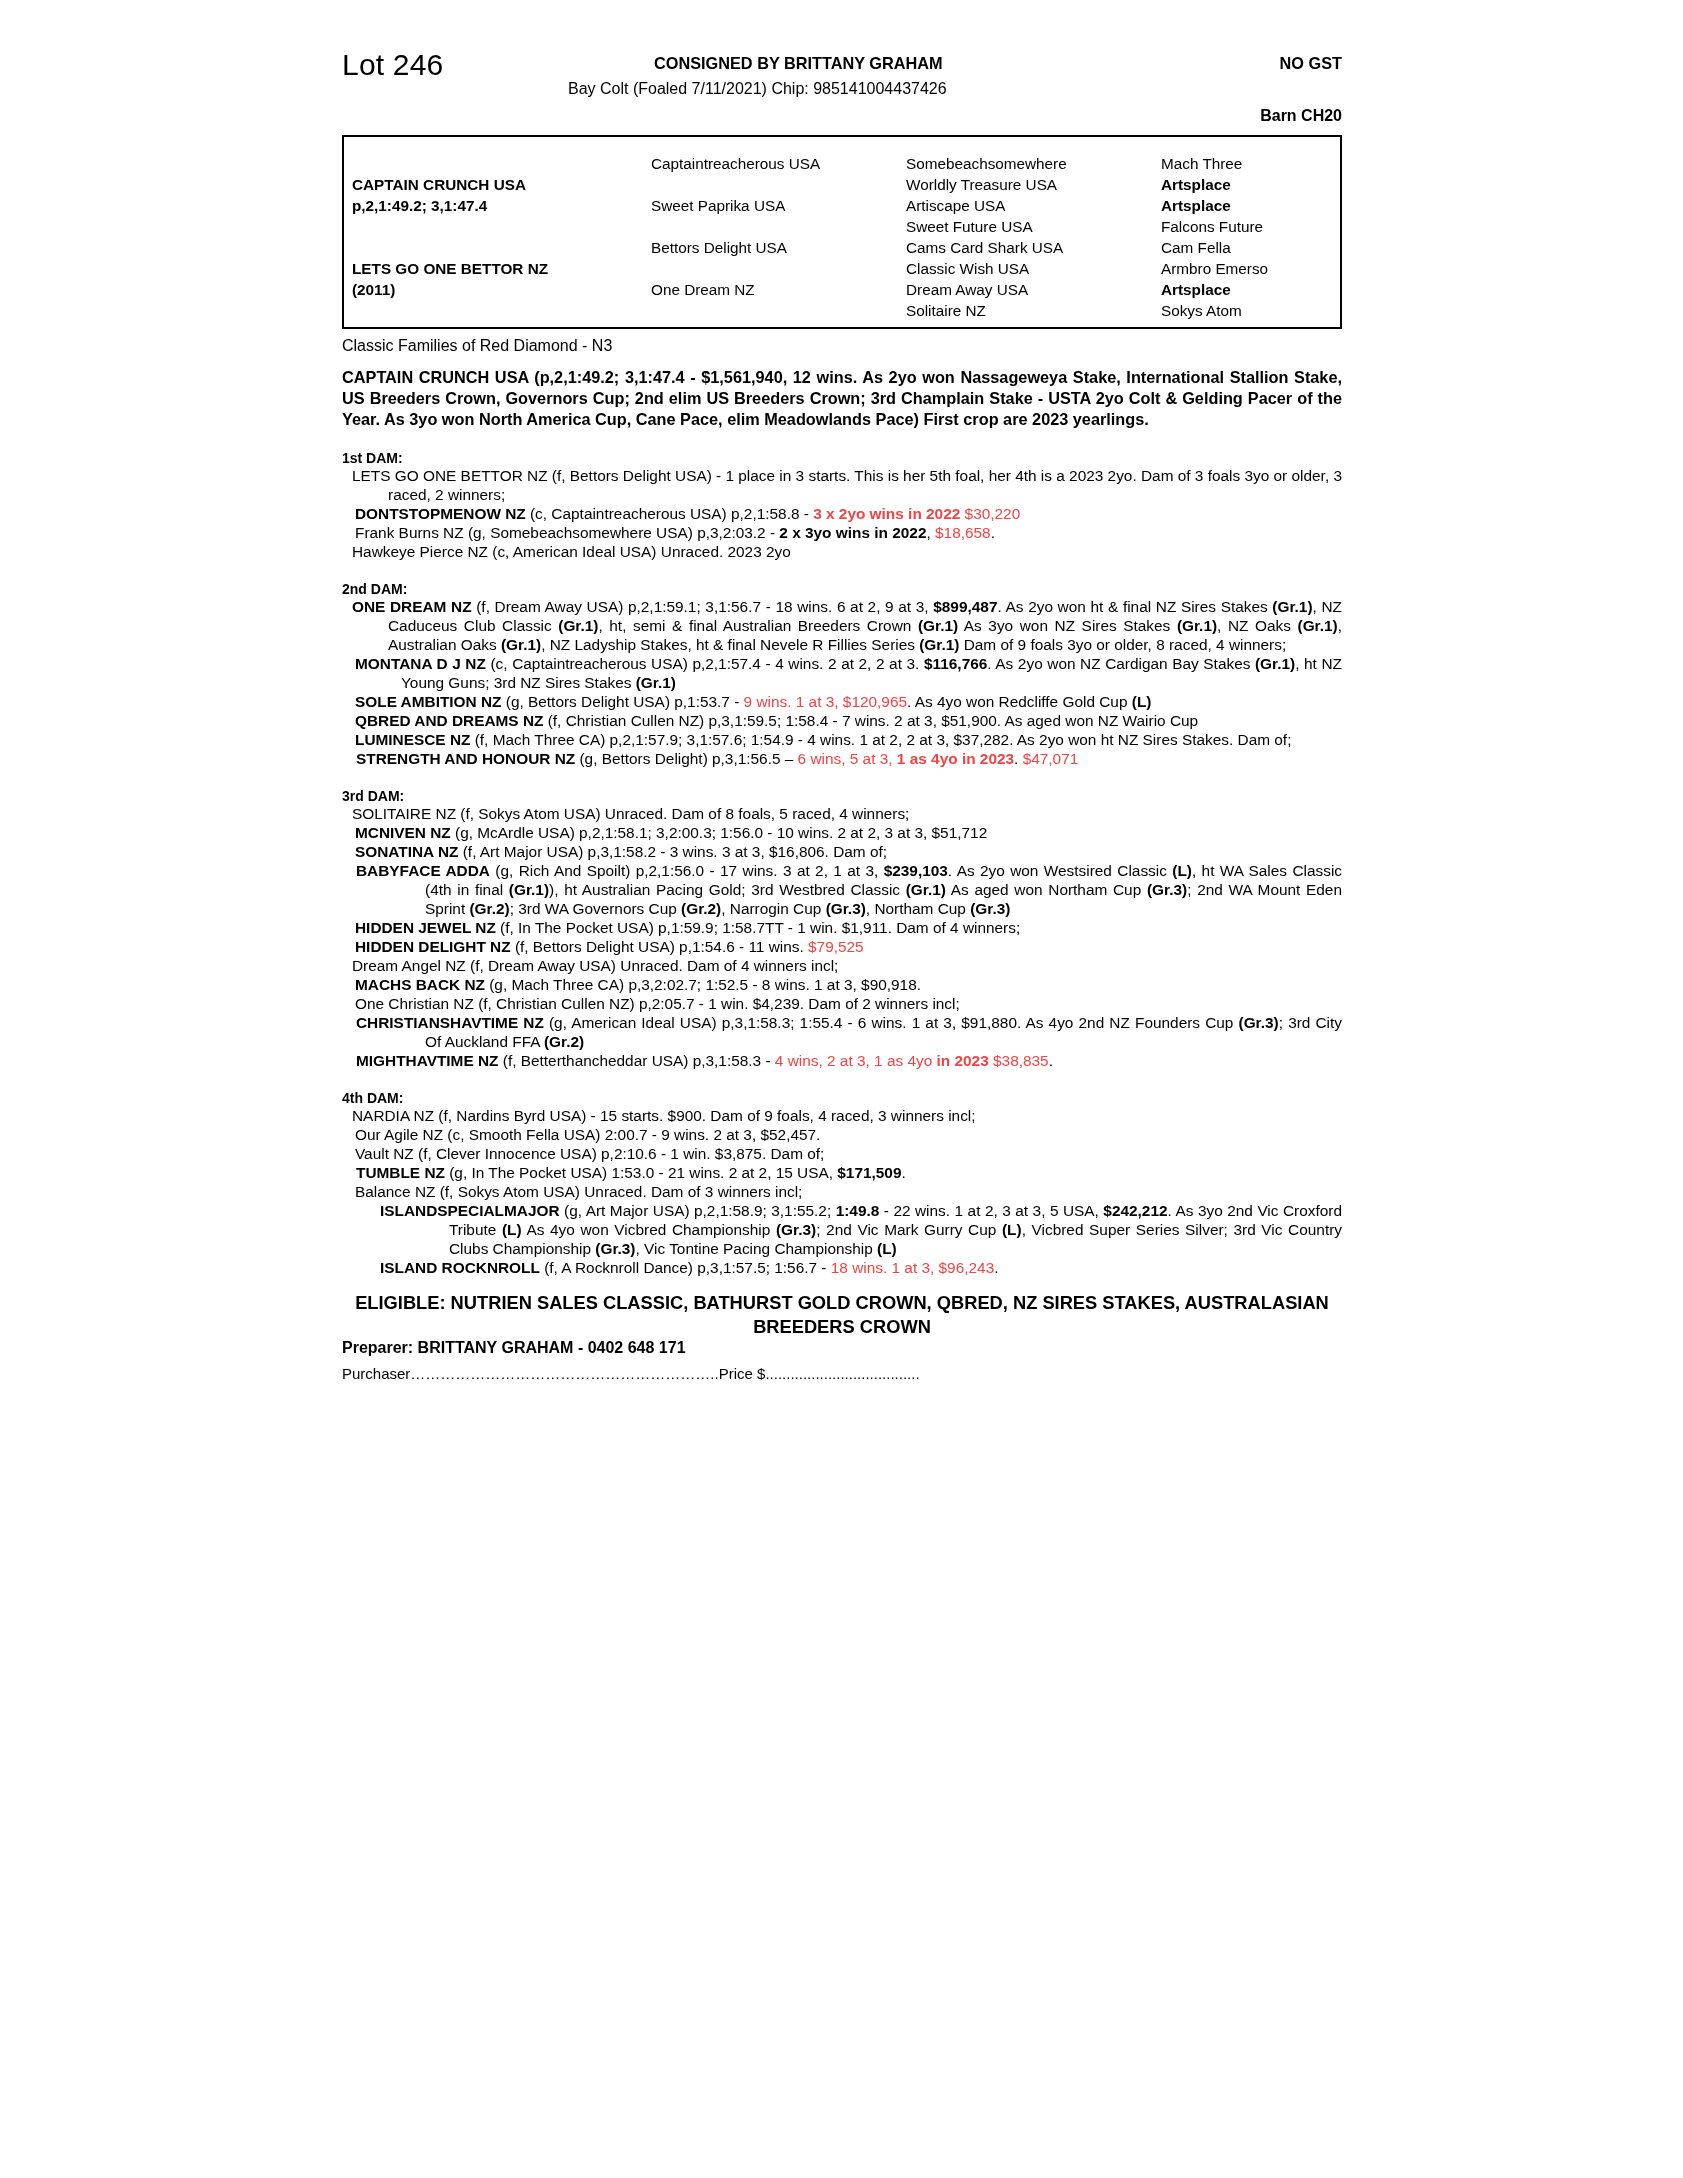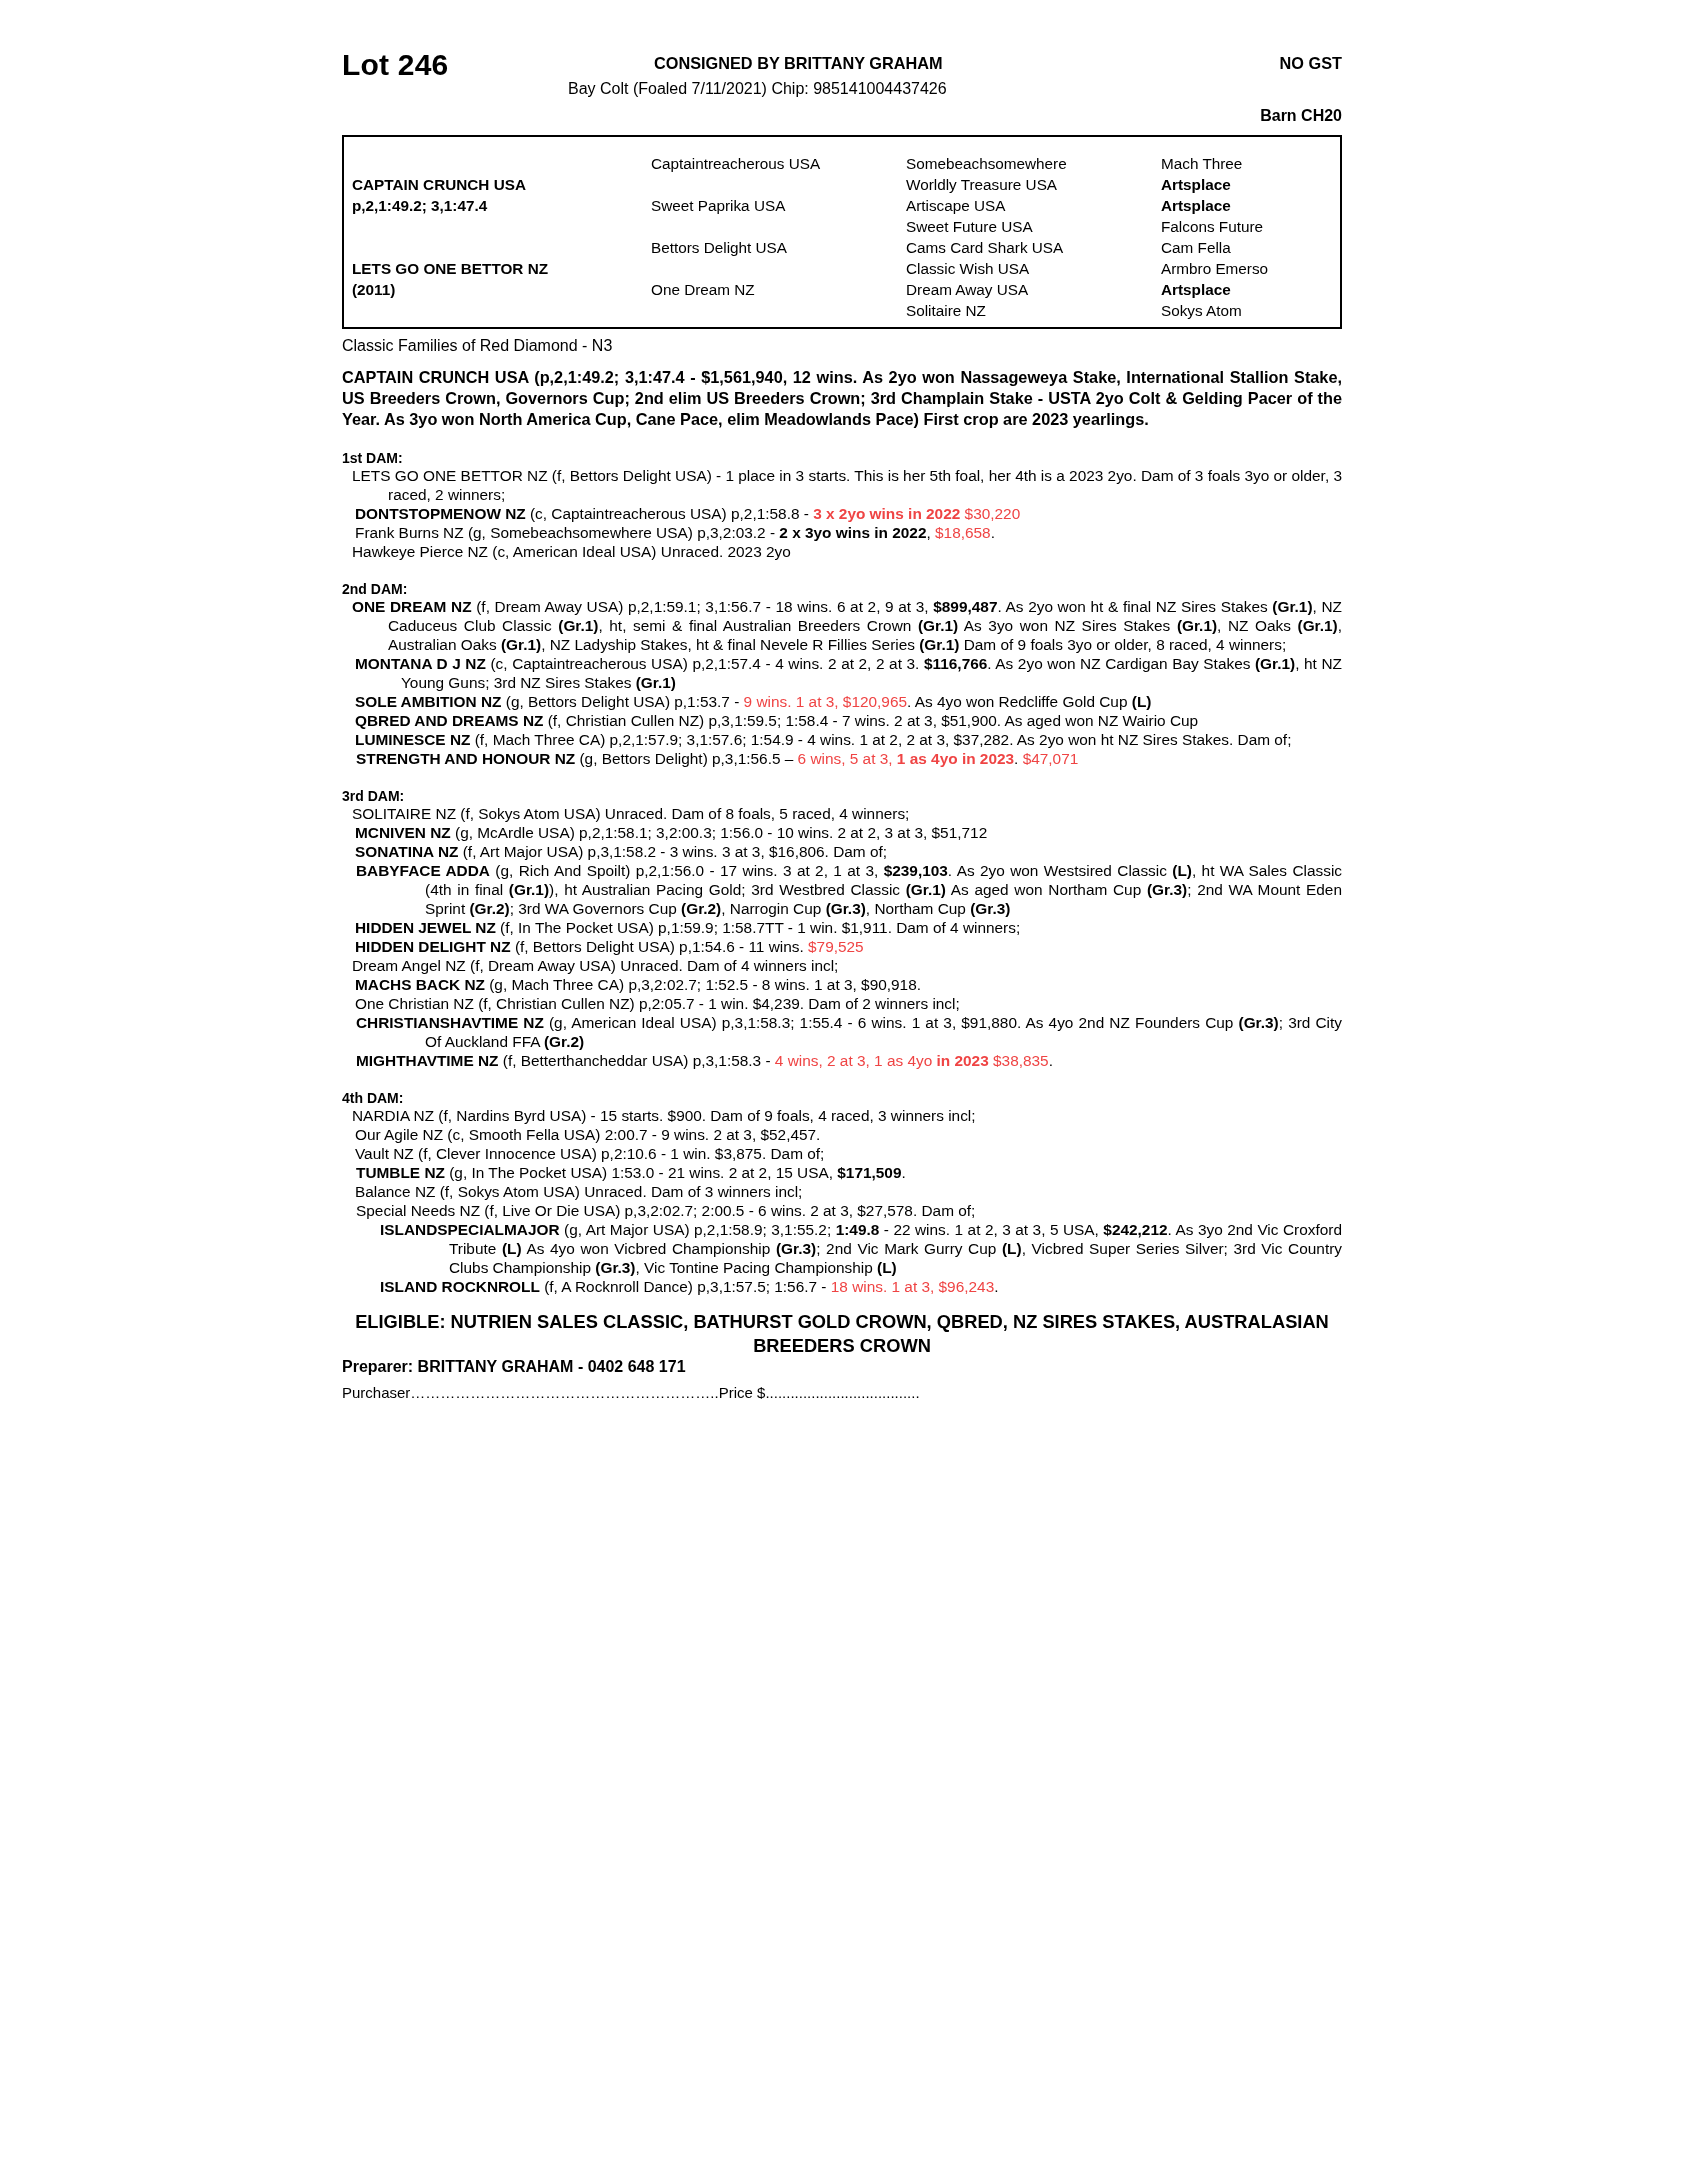--- a/index.html
+++ b/index.html
@@ -29,21 +29,21 @@
   
   .hdr {
     position: relative;
     height: 91px;
   }
   .lot-title {
     position: absolute;
     left: 0;
     top: 8px;
     font-size: 30px;
-    font-weight: bold;
+    font-weight: normal;
     letter-spacing: 0.2px;
   }
   .consigned {
     position: absolute;
     left: 312px;
     top: 14px;
     font-size: 16.3px;
     font-weight: bold;
   }
   .nogst {
@@ -236,21 +236,20 @@
         <p class="e hang1"><span class="bold">MACHS BACK NZ</span><span> (g, Mach Three CA) p,3,2:02.7; 1:52.5 - 8 wins. 1 at 3, $90,918.</span></p>
         <p class="e hang1"><span>One Christian NZ (f, Christian Cullen NZ) p,2:05.7 - 1 win. $4,239. Dam of 2 winners incl;</span></p>
         <p class="e hang2"><span class="bold">CHRISTIANSHAVTIME NZ</span><span> (g, American Ideal USA) p,3,1:58.3; 1:55.4 - 6 wins. 1 at 3, $91,880. As 4yo 2nd NZ Founders Cup </span><span class="bold">(Gr.3)</span><span>; 3rd City Of Auckland FFA </span><span class="bold">(Gr.2)</span></p>
         <p class="e hang2"><span class="bold">MIGHTHAVTIME NZ</span><span> (f, Betterthancheddar USA) p,3,1:58.3 - </span><span class="red">4 wins, 2 at 3, 1 as 4yo </span><span class="bold red">in 2023</span><span class="red"> $38,835</span><span>.</span></p>
         <div class="dam-head">4th DAM:</div>
         <p class="e hang0"><span>NARDIA NZ (f, Nardins Byrd USA) - 15 starts. $900. Dam of 9 foals, 4 raced, 3 winners incl;</span></p>
         <p class="e hang1"><span>Our Agile NZ (c, Smooth Fella USA) 2:00.7 - 9 wins. 2 at 3, $52,457.</span></p>
         <p class="e hang1"><span>Vault NZ (f, Clever Innocence USA) p,2:10.6 - 1 win. $3,875. Dam of;</span></p>
         <p class="e hang2"><span class="bold">TUMBLE NZ</span><span> (g, In The Pocket USA) 1:53.0 - 21 wins. 2 at 2, 15 USA, </span><span class="bold">$171,509</span><span>.</span></p>
         <p class="e hang1"><span>Balance NZ (f, Sokys Atom USA) Unraced. Dam of 3 winners incl;</span></p>
-        <p class="e hang2"><span>Special Needs NZ (f, Live Or Die USA) p,3,2:02.7; 2:00.5 - 6 wins. 2 at 3, $27,578. Dam of;</span></p>
         <p class="e hang3"><span class="bold">ISLANDSPECIALMAJOR</span><span> (g, Art Major USA) p,2,1:58.9; 3,1:55.2; </span><span class="bold">1:49.8</span><span> - 22 wins. 1 at 2, 3 at 3, 5 USA, </span><span class="bold">$242,212</span><span>. As 3yo 2nd Vic Croxford Tribute </span><span class="bold">(L)</span><span> As 4yo won Vicbred Championship </span><span class="bold">(Gr.3)</span><span>; 2nd Vic Mark Gurry Cup </span><span class="bold">(L)</span><span>, Vicbred Super Series Silver; 3rd Vic Country Clubs Championship </span><span class="bold">(Gr.3)</span><span>, Vic Tontine Pacing Championship </span><span class="bold">(L)</span></p>
         <p class="e hang3"><span class="bold">ISLAND ROCKNROLL</span><span> (f, A Rocknroll Dance) p,3,1:57.5; 1:56.7 - </span><span class="red">18 wins. 1 at 3, $96,243</span><span>.</span></p>
       </div>
 
     <div class="eligible">ELIGIBLE: NUTRIEN SALES CLASSIC, BATHURST GOLD CROWN, QBRED, NZ SIRES STAKES, AUSTRALASIAN BREEDERS CROWN</div>
 
     <div class="preparer">Preparer: BRITTANY GRAHAM - 0402 648 171</div>
 
     <div class="purchaser">Purchaser……………………………………………………..Price $.....................................</div>
 

